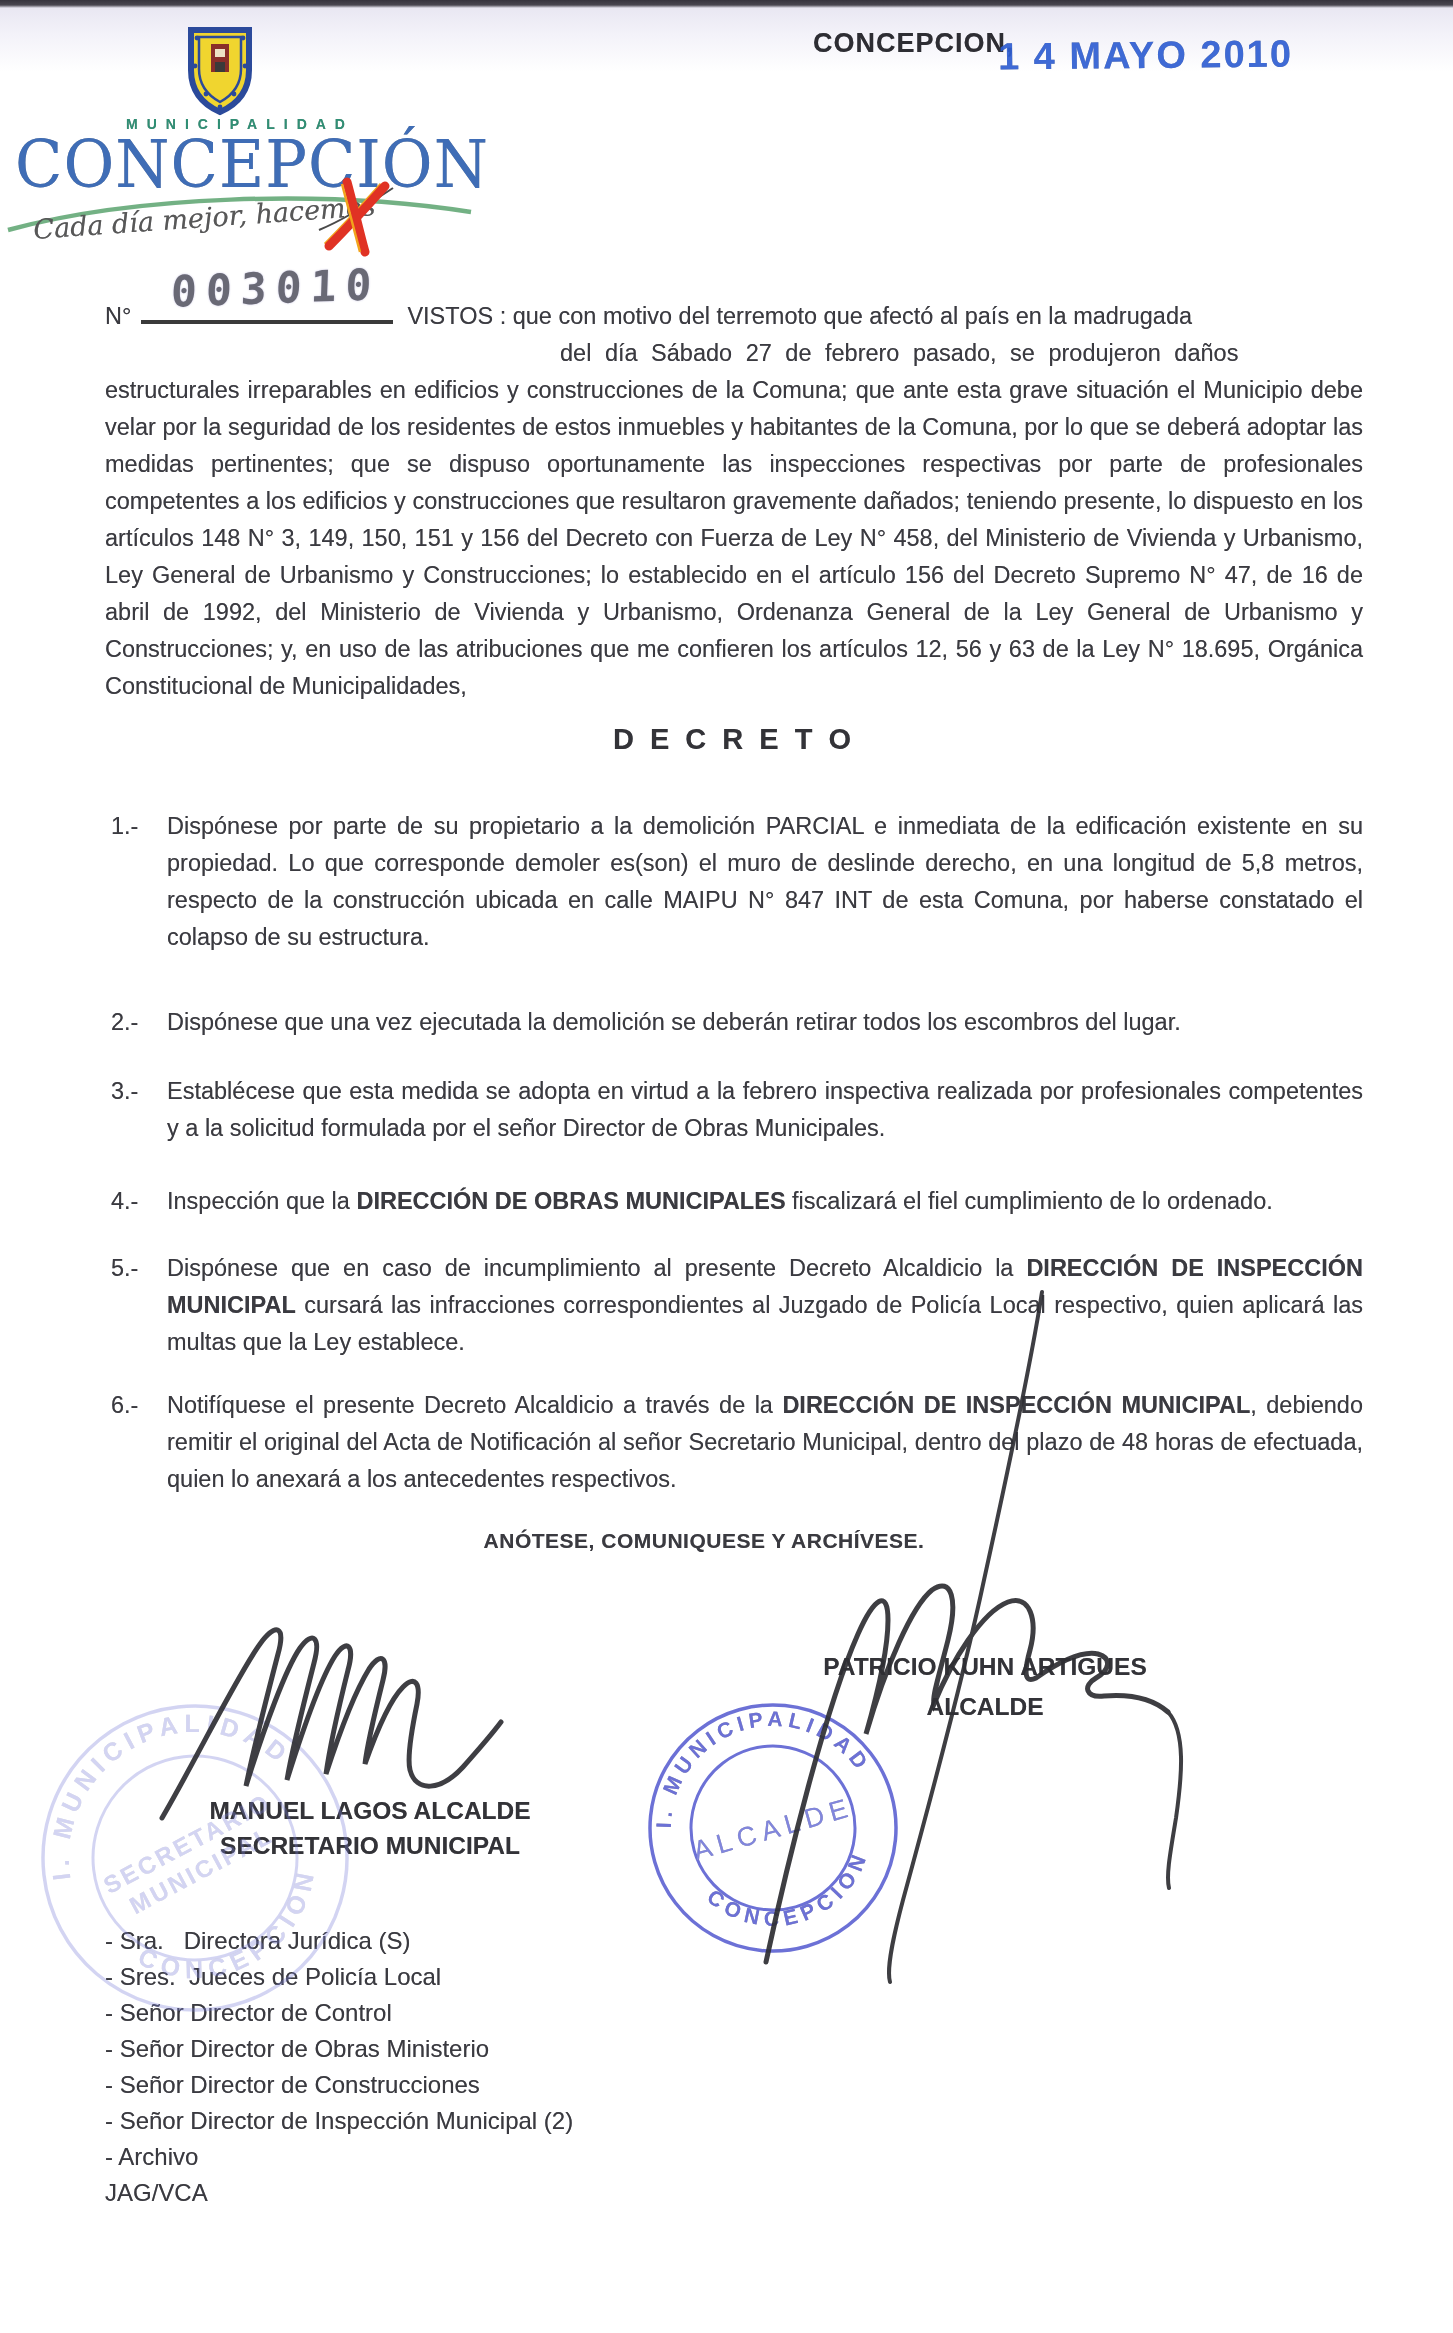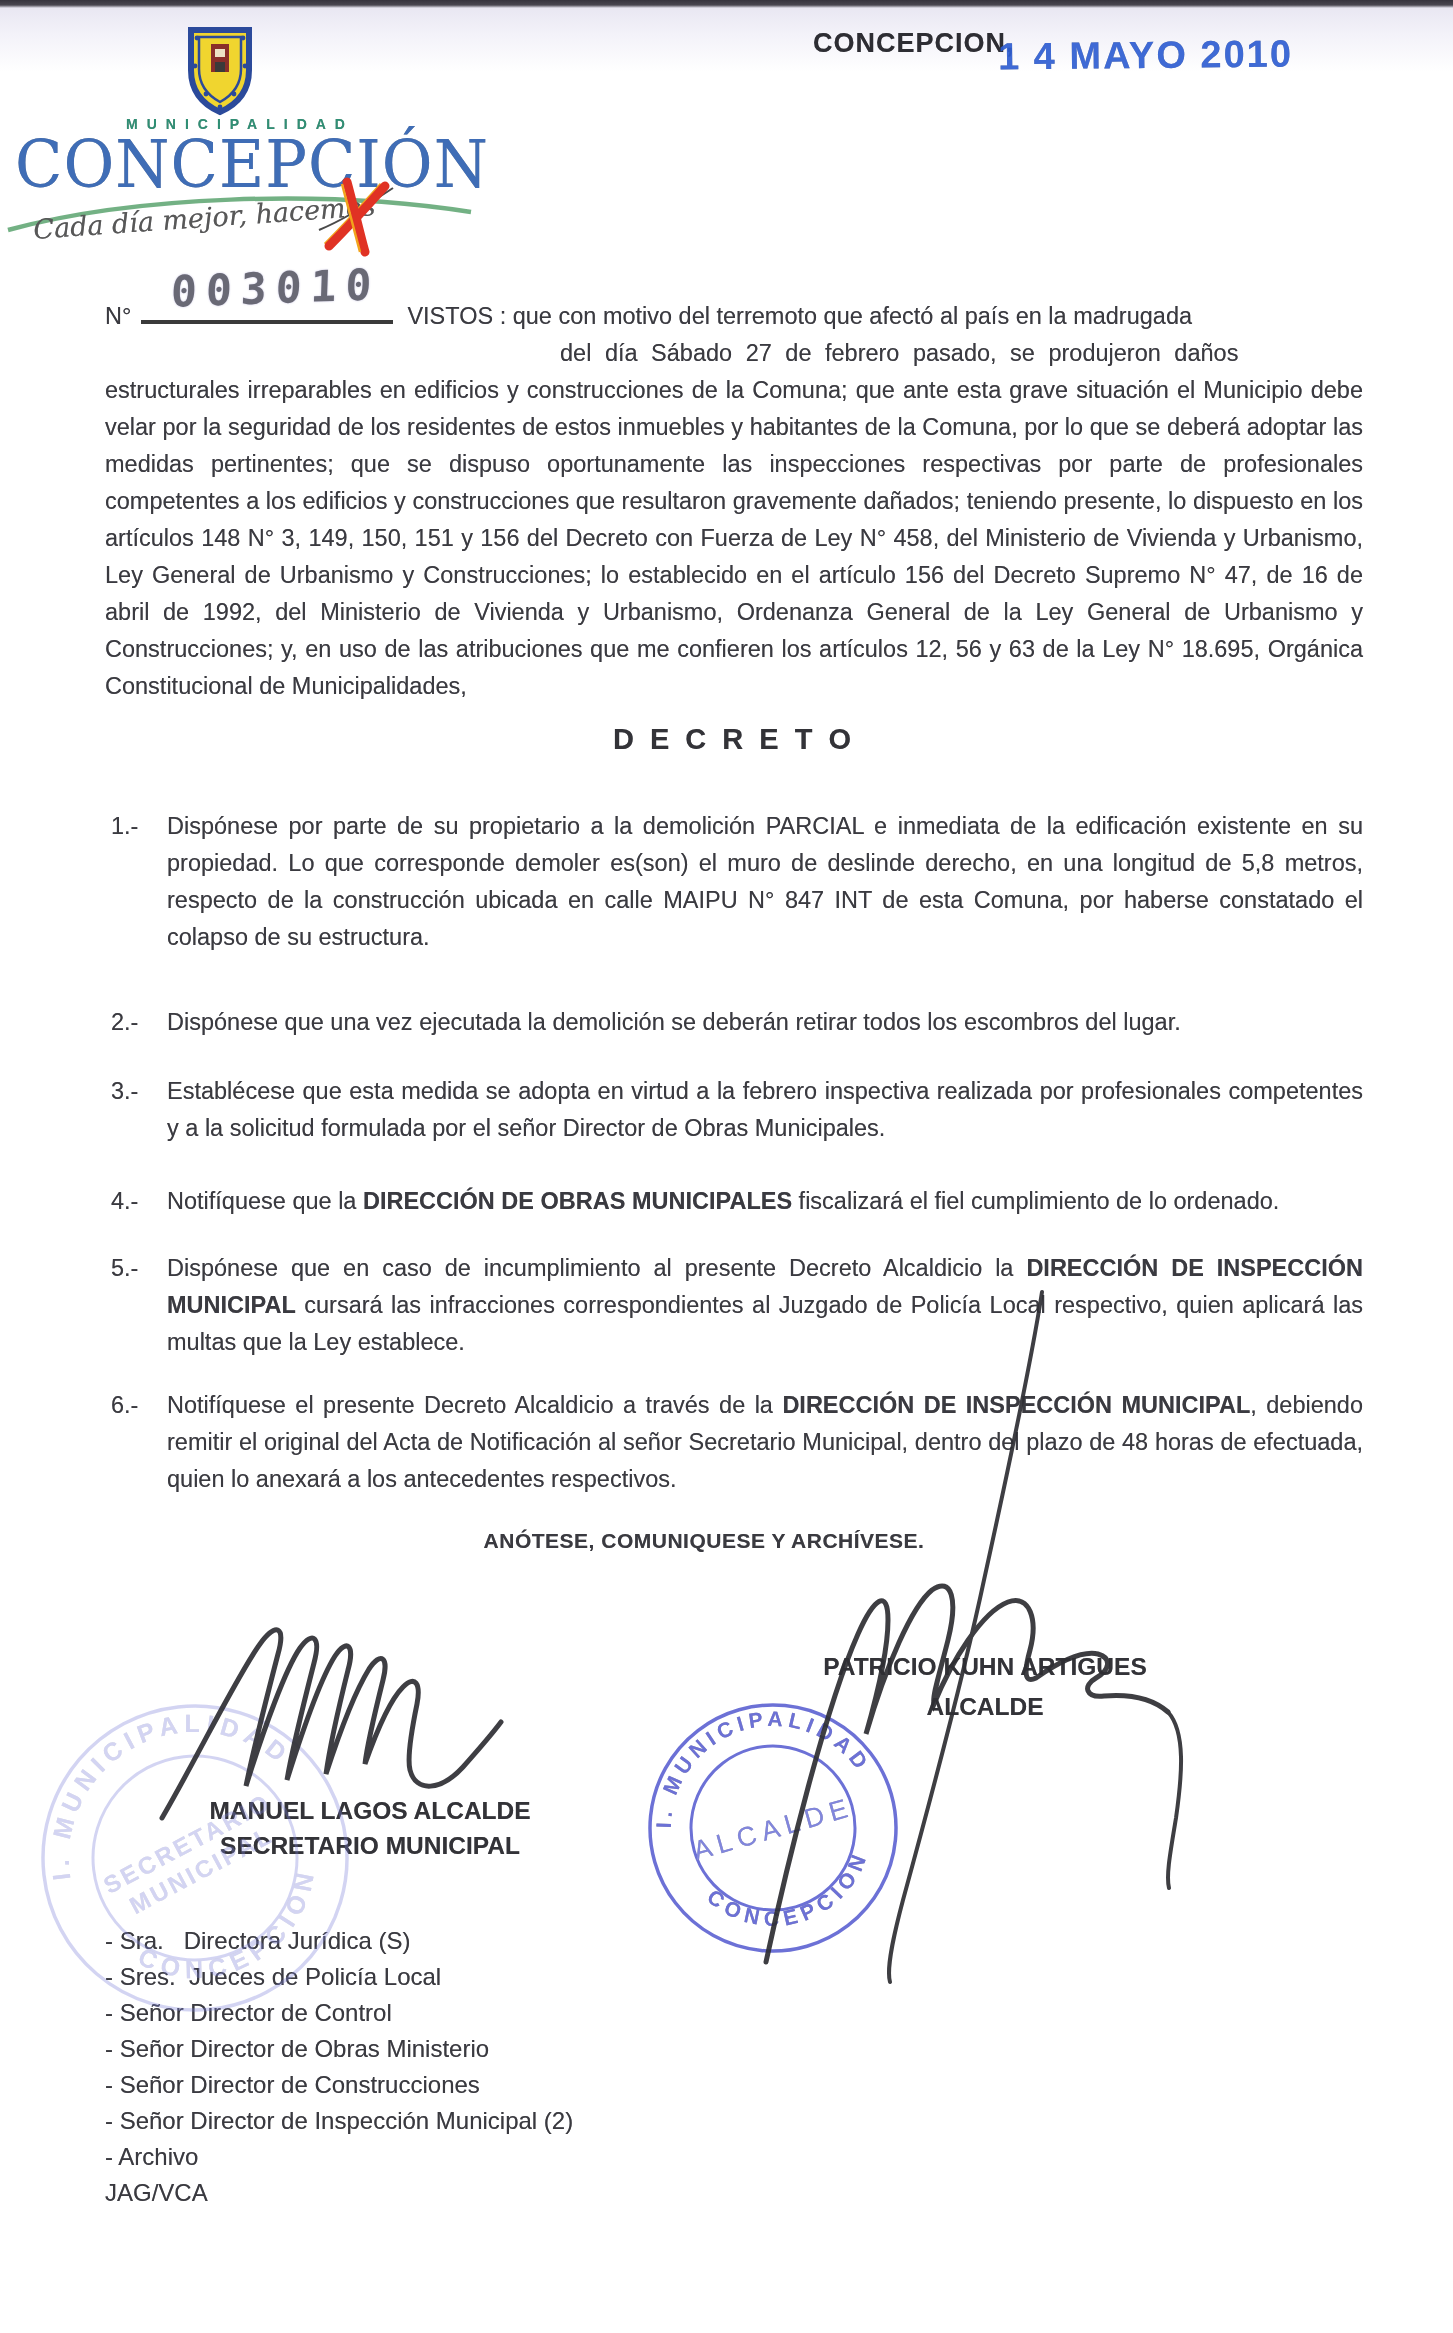--- a/index.html
+++ b/index.html
@@ -112,21 +112,21 @@
     </div>
     <div class="row2">del día Sábado 27 de febrero pasado, se produjeron daños</div>
     <div class="vbody">estructurales irreparables en edificios y construcciones de la Comuna; que ante esta grave situación el Municipio debe velar por la seguridad de los residentes de estos inmuebles y habitantes de la Comuna, por lo que se deberá adoptar las medidas pertinentes; que se dispuso oportunamente las inspecciones respectivas por parte de profesionales competentes a los edificios y construcciones que resultaron gravemente dañados; teniendo presente, lo dispuesto en los artículos 148 N° 3, 149, 150, 151 y 156 del Decreto con Fuerza de Ley N° 458, del Ministerio de Vivienda y Urbanismo, Ley General de Urbanismo y Construcciones; lo establecido en el artículo 156 del Decreto Supremo N° 47, de 16 de abril de 1992, del Ministerio de Vivienda y Urbanismo, Ordenanza General de la Ley General de Urbanismo y Construcciones; y, en uso de las atribuciones que me confieren los artículos 12, 56 y 63 de la Ley N° 18.695, Orgánica Constitucional de Municipalidades,</div>
 
     <div class="dtitle">D E C R E T O</div>
 
     <div>
         <div class="ditem"><span class="dnum">1.-</span><span><span>Dispónese por parte de su propietario a la demolición PARCIAL e inmediata de la edificación existente en su propiedad. Lo que corresponde demoler es(son) el muro de deslinde derecho, en una longitud de 5,8 metros, respecto de la construcción ubicada en calle MAIPU N° 847 INT de esta Comuna, por haberse constatado el colapso de su estructura.</span></span></div>
         <div class="ditem"><span class="dnum">2.-</span><span><span>Dispónese que una vez ejecutada la demolición se deberán retirar todos los escombros del lugar.</span></span></div>
         <div class="ditem"><span class="dnum">3.-</span><span><span>Establécese que esta medida se adopta en virtud a la febrero inspectiva realizada por profesionales competentes y a la solicitud formulada por el señor Director de Obras Municipales.</span></span></div>
-        <div class="ditem"><span class="dnum">4.-</span><span><span>Notifíquese que la </span><strong>DIRECCIÓN DE OBRAS MUNICIPALES</strong><span> fiscalizará el fiel cumplimiento de lo ordenado.</span></span></div>
+        <div class="ditem"><span class="dnum">4.-</span><span><span>Inspección que la </span><strong>DIRECCIÓN DE OBRAS MUNICIPALES</strong><span> fiscalizará el fiel cumplimiento de lo ordenado.</span></span></div>
         <div class="ditem"><span class="dnum">5.-</span><span><span>Dispónese que en caso de incumplimiento al presente Decreto Alcaldicio la </span><strong>DIRECCIÓN DE INSPECCIÓN MUNICIPAL</strong><span> cursará las infracciones correspondientes al Juzgado de Policía Local respectivo, quien aplicará las multas que la Ley establece.</span></span></div>
         <div class="ditem"><span class="dnum">6.-</span><span><span>Notifíquese el presente Decreto Alcaldicio a través de la </span><strong>DIRECCIÓN DE INSPECCIÓN MUNICIPAL</strong><span>, debiendo remitir el original del Acta de Notificación al señor Secretario Municipal, dentro del plazo de 48 horas de efectuada, quien lo anexará a los antecedentes respectivos.</span></span></div>
       </div>
 
     <div class="closing">ANÓTESE, COMUNIQUESE Y ARCHÍVESE.</div>
 
     <div class="sigblock">
       <div class="sec-name">
         <div>MANUEL LAGOS ALCALDE</div>
         <div>SECRETARIO MUNICIPAL</div>

